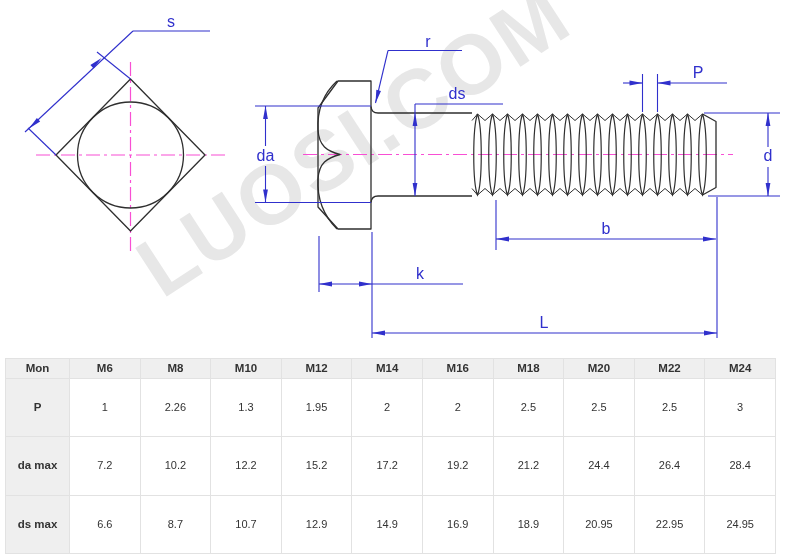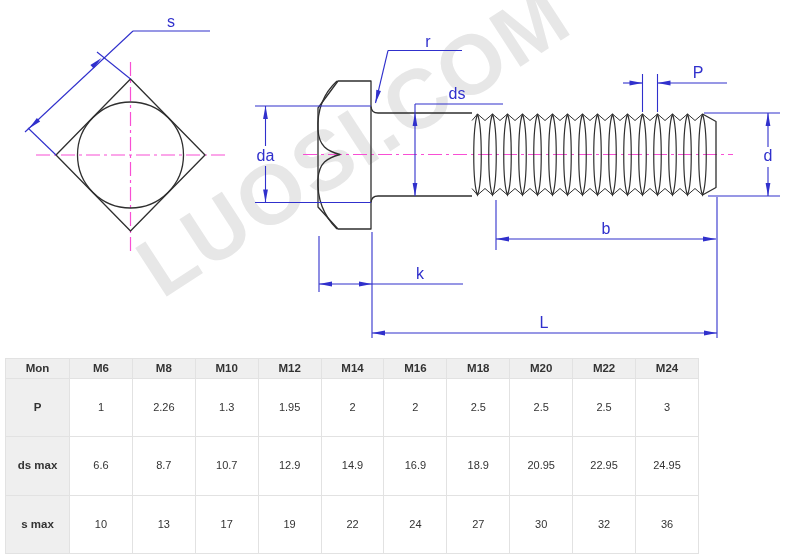--- a/index.html
+++ b/index.html
@@ -15,21 +15,21 @@
     transform:rotate(-33deg);transform-origin:0 0;
     user-select:none;pointer-events:none;z-index:0;
   }
   svg.drawing{position:absolute;left:0;top:0;z-index:1;}
   .outline{stroke:#2f2f2f;stroke-width:1.3;fill:none;stroke-linejoin:round;}
   .dim{stroke:#3030cc;stroke-width:1.1;fill:none;}
   .cl{stroke:#f84fd4;stroke-width:1.2;fill:none;stroke-dasharray:14 4 3 4;}
   .dim-label{font-family:"Liberation Sans",sans-serif;font-size:16px;fill:#3030cc;}
   .arrow{fill:#3030cc;stroke:none;}
   table.spec{
-    position:absolute;left:5px;top:358px;width:694px;height:196px;
+    position:absolute;left:5px;top:358px;width:771px;height:196px;
     border-collapse:collapse;table-layout:fixed;z-index:2;background:#fff;
   }
   table.spec col.label-col{width:64px;}
   table.spec th,table.spec td{
     border:1px solid #e2e2e2;padding:0;text-align:center;vertical-align:middle;
     font-size:11px;color:#333;height:18.6px;line-height:1;
   }
   table.spec th{background:#efefef;font-weight:bold;font-size:11.5px;}
   table.spec td{background:#ffffff;font-weight:normal;}
 </style>
@@ -193,41 +193,41 @@
           <td>1.3</td>
           <td>1.95</td>
           <td>2</td>
           <td>2</td>
           <td>2.5</td>
           <td>2.5</td>
           <td>2.5</td>
           <td>3</td>
         </tr>
         <tr>
+          <th scope="row">da max</th>
+          <td>7.2</td>
+          <td>10.2</td>
+          <td>12.2</td>
+          <td>15.2</td>
+          <td>17.2</td>
+          <td>19.2</td>
+          <td>21.2</td>
+          <td>24.4</td>
+          <td>26.4</td>
+          <td>28.4</td>
+        </tr>
+        <tr>
           <th scope="row">ds max</th>
           <td>6.6</td>
           <td>8.7</td>
           <td>10.7</td>
           <td>12.9</td>
           <td>14.9</td>
           <td>16.9</td>
           <td>18.9</td>
           <td>20.95</td>
           <td>22.95</td>
           <td>24.95</td>
         </tr>
-        <tr>
-          <th scope="row">s max</th>
-          <td>10</td>
-          <td>13</td>
-          <td>17</td>
-          <td>19</td>
-          <td>22</td>
-          <td>24</td>
-          <td>27</td>
-          <td>30</td>
-          <td>32</td>
-          <td>36</td>
-        </tr>
       </tbody>
   </table>
 
 </div>
 
 </body></html>

